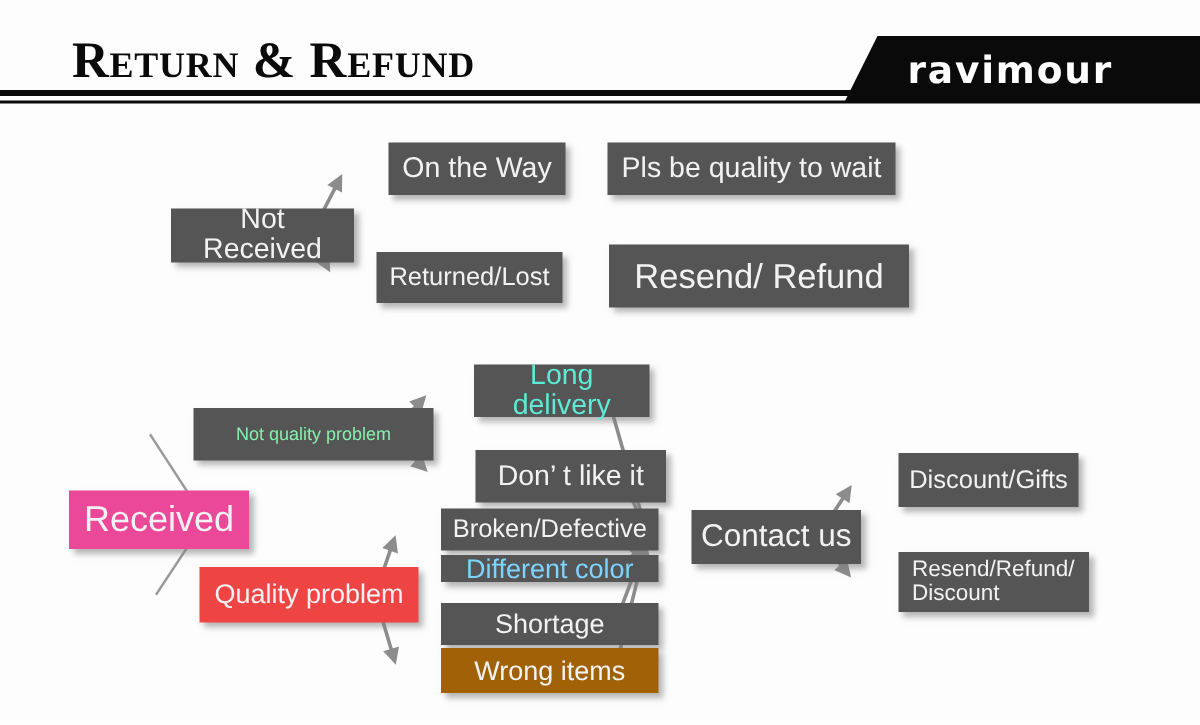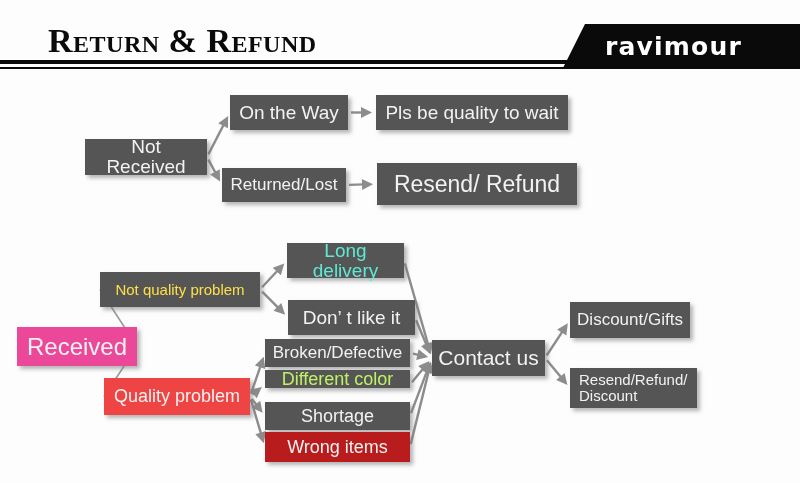--- a/index.html
+++ b/index.html
@@ -88,20 +88,21 @@
     display: flex;
     align-items: center;
     justify-content: center;
     text-align: center;
     box-shadow: 3px 3px 4px rgba(120,120,120,0.55);
     font-family: "Liberation Sans", sans-serif;
     font-weight: 400;
     line-height: 1.05;
     white-space: pre-line;
     padding: 0 6px;
+    margin-left: 29px;
   }
   .node.left-align {
     justify-content: flex-start;
     text-align: left;
     padding-left: 9px;
   }
 </style>
 </head>
 <body>
 
@@ -157,28 +158,28 @@
         <line x1="546.9205531989934" y1="280.3046638387921" x2="561.6776028043618" y2="298.01312336523415" stroke="#8c8c8c" stroke-width="2.4"></line>
         <polygon points="567.439262401342,304.9271148816105 556.1720169672471,299.99769500419404 564.6224510428183,292.9556666078847" fill="#8c8c8c"></polygon>
       </svg>
     <div id="node-layer">
         <div class="node" style="left: 85px; top: 59px; width: 122px; height: 36px; font-size: 19px; background: rgb(85, 85, 85); color: rgb(242, 242, 242);"><span>Not Received</span></div>
         <div class="node" style="left: 230px; top: 15px; width: 118px; height: 35px; font-size: 19px; background: rgb(85, 85, 85); color: rgb(242, 242, 242);"><span>On the Way</span></div>
         <div class="node" style="left: 376px; top: 15px; width: 192px; height: 35px; font-size: 19px; background: rgb(85, 85, 85); color: rgb(242, 242, 242);"><span>Pls be quality to wait</span></div>
         <div class="node" style="left: 222px; top: 88px; width: 124px; height: 34px; font-size: 17px; background: rgb(85, 85, 85); color: rgb(242, 242, 242);"><span>Returned/Lost</span></div>
         <div class="node" style="left: 377px; top: 83px; width: 200px; height: 42px; font-size: 23px; background: rgb(85, 85, 85); color: rgb(242, 242, 242);"><span>Resend/ Refund</span></div>
         <div class="node" style="left: 17px; top: 247px; width: 120px; height: 39px; font-size: 24px; background: #ec4899; color: rgb(242, 242, 242);"><span>Received</span></div>
-        <div class="node" style="left: 100px; top: 192px; width: 160px; height: 35px; font-size: 15px; background: rgb(85, 85, 85); color: #fde047;"><span>Not quality problem</span></div>
+        <div class="node" style="left: 100px; top: 192px; width: 160px; height: 35px; font-size: 12px; background: rgb(85, 85, 85); color: #86efac;"><span>Not quality problem</span></div>
         <div class="node" style="left: 104px; top: 298px; width: 146px; height: 37px; font-size: 18px; background: #ef4444; color: rgb(242, 242, 242);"><span>Quality problem</span></div>
         <div class="node" style="left: 287px; top: 163px; width: 117px; height: 35px; font-size: 19px; background: rgb(85, 85, 85); color: #5eead4;"><span>Long delivery</span></div>
         <div class="node" style="left: 288px; top: 220px; width: 127px; height: 35px; font-size: 19px; background: rgb(85, 85, 85); color: rgb(242, 242, 242);"><span>Don’  t like it</span></div>
         <div class="node" style="left: 265px; top: 259px; width: 145px; height: 28px; font-size: 17px; background: rgb(85, 85, 85); color: rgb(242, 242, 242);"><span>Broken/Defective</span></div>
-        <div class="node" style="left: 265px; top: 290px; width: 145px; height: 18px; font-size: 18px; background: rgb(85, 85, 85); color: #bef264;"><span>Different color</span></div>
+        <div class="node" style="left: 265px; top: 290px; width: 145px; height: 18px; font-size: 18px; background: rgb(85, 85, 85); color: #7dd3fc;"><span>Different color</span></div>
         <div class="node" style="left: 265px; top: 322px; width: 145px; height: 28px; font-size: 18px; background: rgb(85, 85, 85); color: rgb(242, 242, 242);"><span>Shortage</span></div>
-        <div class="node" style="left: 265px; top: 352px; width: 145px; height: 30px; font-size: 18px; background: #b91c1c; color: rgb(242, 242, 242);"><span>Wrong items</span></div>
+        <div class="node" style="left: 265px; top: 352px; width: 145px; height: 30px; font-size: 18px; background: #a16207; color: rgb(242, 242, 242);"><span>Wrong items</span></div>
         <div class="node" style="left: 432px; top: 260px; width: 113px; height: 36px; font-size: 21px; background: rgb(85, 85, 85); color: rgb(242, 242, 242);"><span>Contact us</span></div>
         <div class="node" style="left: 570px; top: 222px; width: 120px; height: 36px; font-size: 17px; background: rgb(85, 85, 85); color: rgb(242, 242, 242);"><span>Discount/Gifts</span></div>
         <div class="node left-align" style="left: 570px; top: 288px; width: 127px; height: 40px; font-size: 15px; background: rgb(85, 85, 85); color: rgb(242, 242, 242);"><span>Resend/Refund/
 Discount</span></div>
       </div>
   </div>
 
 </div>
 
 </body></html>

